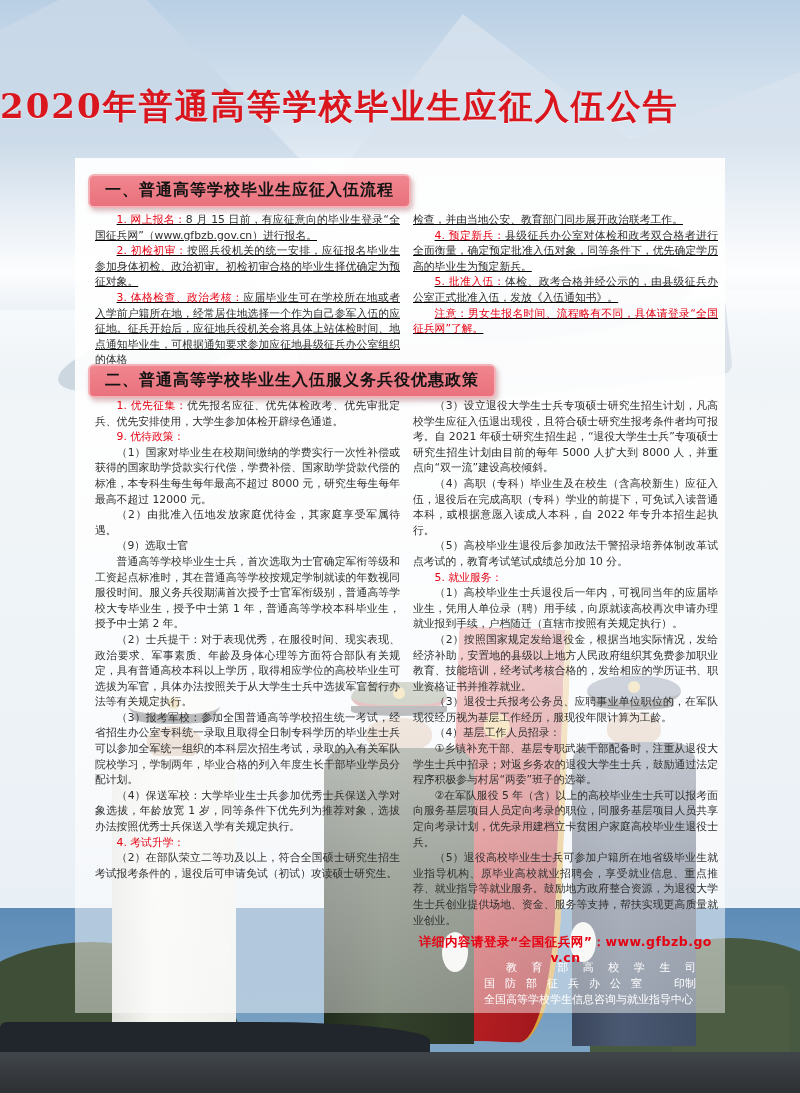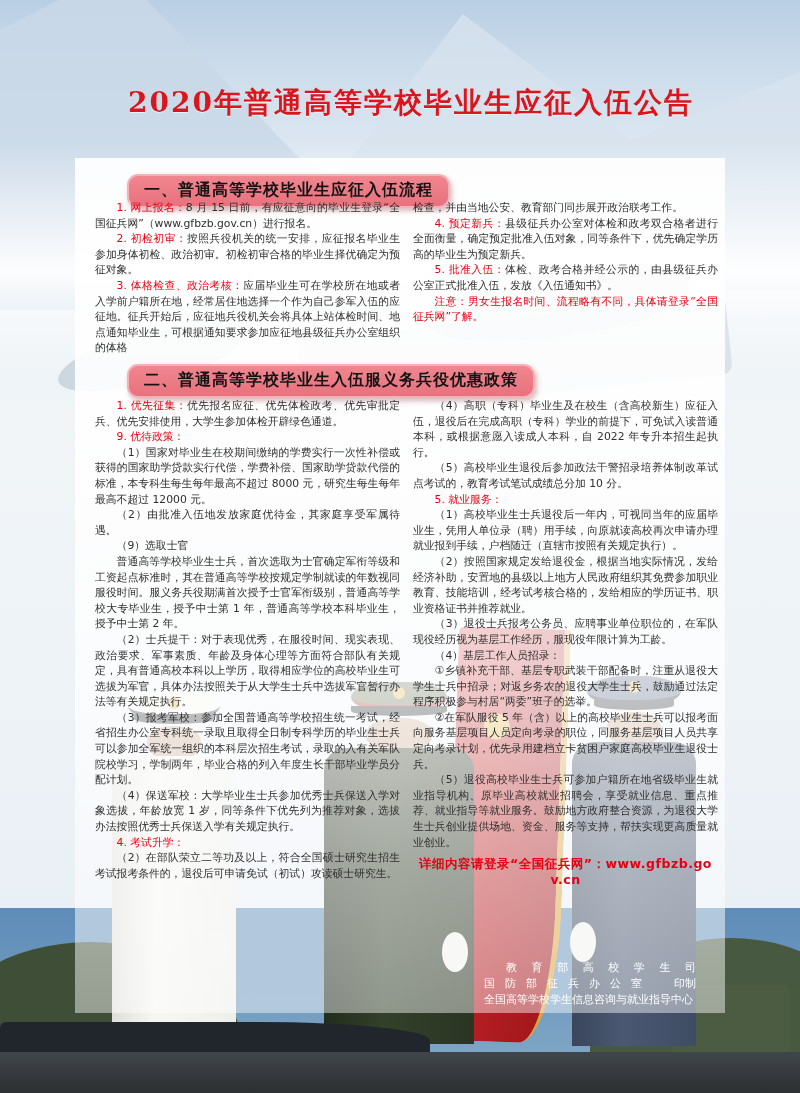--- a/index.html
+++ b/index.html
@@ -53,31 +53,31 @@
       border-right:6px solid #d9a23c;border-radius:6px 2px 34% 4px;transform:rotate(2deg);}
   .flag-star{position:absolute;left:28px;top:86px;width:26px;height:26px;background:#e8c24a;border-radius:50%;opacity:.9;}
   .crowd{position:absolute;left:0;top:1022px;width:430px;height:46px;background:#20262b;border-radius:6px 40% 0 0;}
   .wall{position:absolute;left:0;top:1052px;width:800px;height:41px;
       background:linear-gradient(180deg,#41464a,#34383c 60%,#2c3033);}
   
   .panel{position:absolute;left:75px;top:158px;width:650px;height:855px;z-index:2;
       background:linear-gradient(180deg,rgba(255,255,255,.93) 0,rgba(255,255,255,.9) 32%,rgba(255,255,255,.76) 60%,rgba(255,255,255,.55) 84%,rgba(255,255,255,.45) 100%);}
   
   .content{position:absolute;inset:0;z-index:3;}
-  .page-title{position:absolute;left:0;top:84px;width:694px;text-align:right;color:#d9151d;
-      font-family:"DejaVu Serif","Liberation Serif",serif;font-weight:bold;font-size:28px;letter-spacing:2px;
+  .page-title{position:absolute;left:0;top:84px;width:694px;text-align:left;color:#d9151d;
+      font-family:"DejaVu Serif","Liberation Serif",serif;font-weight:bold;font-size:34px;letter-spacing:2px;
       text-shadow:0 1px 0 rgba(255,255,255,.6);}
   .ribbon{position:absolute;left:88px;display:inline-block;padding:4px 15px 5px;
       background:linear-gradient(180deg,#f австра0868f,#ea737e);
       background:linear-gradient(180deg,#f0868f,#e9717d);
-      border:2px solid #f3b2b8;border-radius:11px;color:#141414;font-weight:bold;font-size:16px;
-      letter-spacing:1px;box-shadow:2px 3px 5px rgba(150,60,70,.35);white-space:nowrap;margin-left:39px;}
+      border:2px solid #f3b2b8;border-radius:6px;color:#141414;font-weight:bold;font-size:16px;
+      letter-spacing:1px;box-shadow:2px 3px 5px rgba(150,60,70,.35);white-space:nowrap;}
   .ribbon1{top:174px;} .ribbon2{top:364px;}
   .cols{position:absolute;left:95px;display:flex;gap:13px;}
-  .cols1{top:200px;} .cols2{top:398px;}
+  .cols1{top:212px;text-decoration:underline;} .cols2{top:398px;}
   .col{width:305px;}
   .para{margin:0;text-align:justify;text-indent:2em;font-size:10.8px;line-height:15.6px;color:#2e2e2e;
       word-break:break-all;}
   .para .lead{color:#e60012;}
   .para.red{color:#e60012;}
   .para.noindent{text-indent:0;}
   .para.detail{color:#e60012;font-weight:bold;text-indent:0;text-align:center;font-size:12.5px;
       letter-spacing:.5px;margin-top:6px;}
   .footer{position:absolute;left:484px;top:960px;width:212px;color:#ffffff;font-size:11px;line-height:16px;}
   .f-just{text-align:justify;text-align-last:justify;margin-left:22px;}
@@ -194,20 +194,21 @@
 
           <p class="para"><span class="lead"></span><span>（4）保送军校：大学毕业生士兵参加优秀士兵保送入学对象选拔，年龄放宽 1 岁，同等条件下优先列为推荐对象，选拔办法按照优秀士兵保送入学有关规定执行。</span></p>
 
           <p class="para"><span class="lead">4. 考试升学：</span><span></span></p>
 
 
           <p class="para"><span class="lead"></span><span>（2）在部队荣立二等功及以上，符合全国硕士研究生招生考试报考条件的，退役后可申请免试（初试）攻读硕士研究生。</span></p>
         </div>
       <div class="col">
 
+          <p class="para"><span class="lead"></span><span>（3）设立退役大学生士兵专项硕士研究生招生计划，凡高校学生应征入伍退出现役，且符合硕士研究生报考条件者均可报考。自 2021 年硕士研究生招生起，“退役大学生士兵”专项硕士研究生招生计划由目前的每年 5000 人扩大到 8000 人，并重点向“双一流”建设高校倾斜。</span></p>
 
           <p class="para"><span class="lead"></span><span>（4）高职（专科）毕业生及在校生（含高校新生）应征入伍，退役后在完成高职（专科）学业的前提下，可免试入读普通本科，或根据意愿入读成人本科，自 2022 年专升本招生起执行。</span></p>
 
           <p class="para"><span class="lead"></span><span>（5）高校毕业生退役后参加政法干警招录培养体制改革试点考试的，教育考试笔试成绩总分加 10 分。</span></p>
 
           <p class="para"><span class="lead">5. 就业服务：</span><span></span></p>
 
           <p class="para"><span class="lead"></span><span>（1）高校毕业生士兵退役后一年内，可视同当年的应届毕业生，凭用人单位录（聘）用手续，向原就读高校再次申请办理就业报到手续，户档随迁（直辖市按照有关规定执行）。</span></p>
 
           <p class="para"><span class="lead"></span><span>（2）按照国家规定发给退役金，根据当地实际情况，发给经济补助，安置地的县级以上地方人民政府组织其免费参加职业教育、技能培训，经考试考核合格的，发给相应的学历证书、职业资格证书并推荐就业。</span></p>

